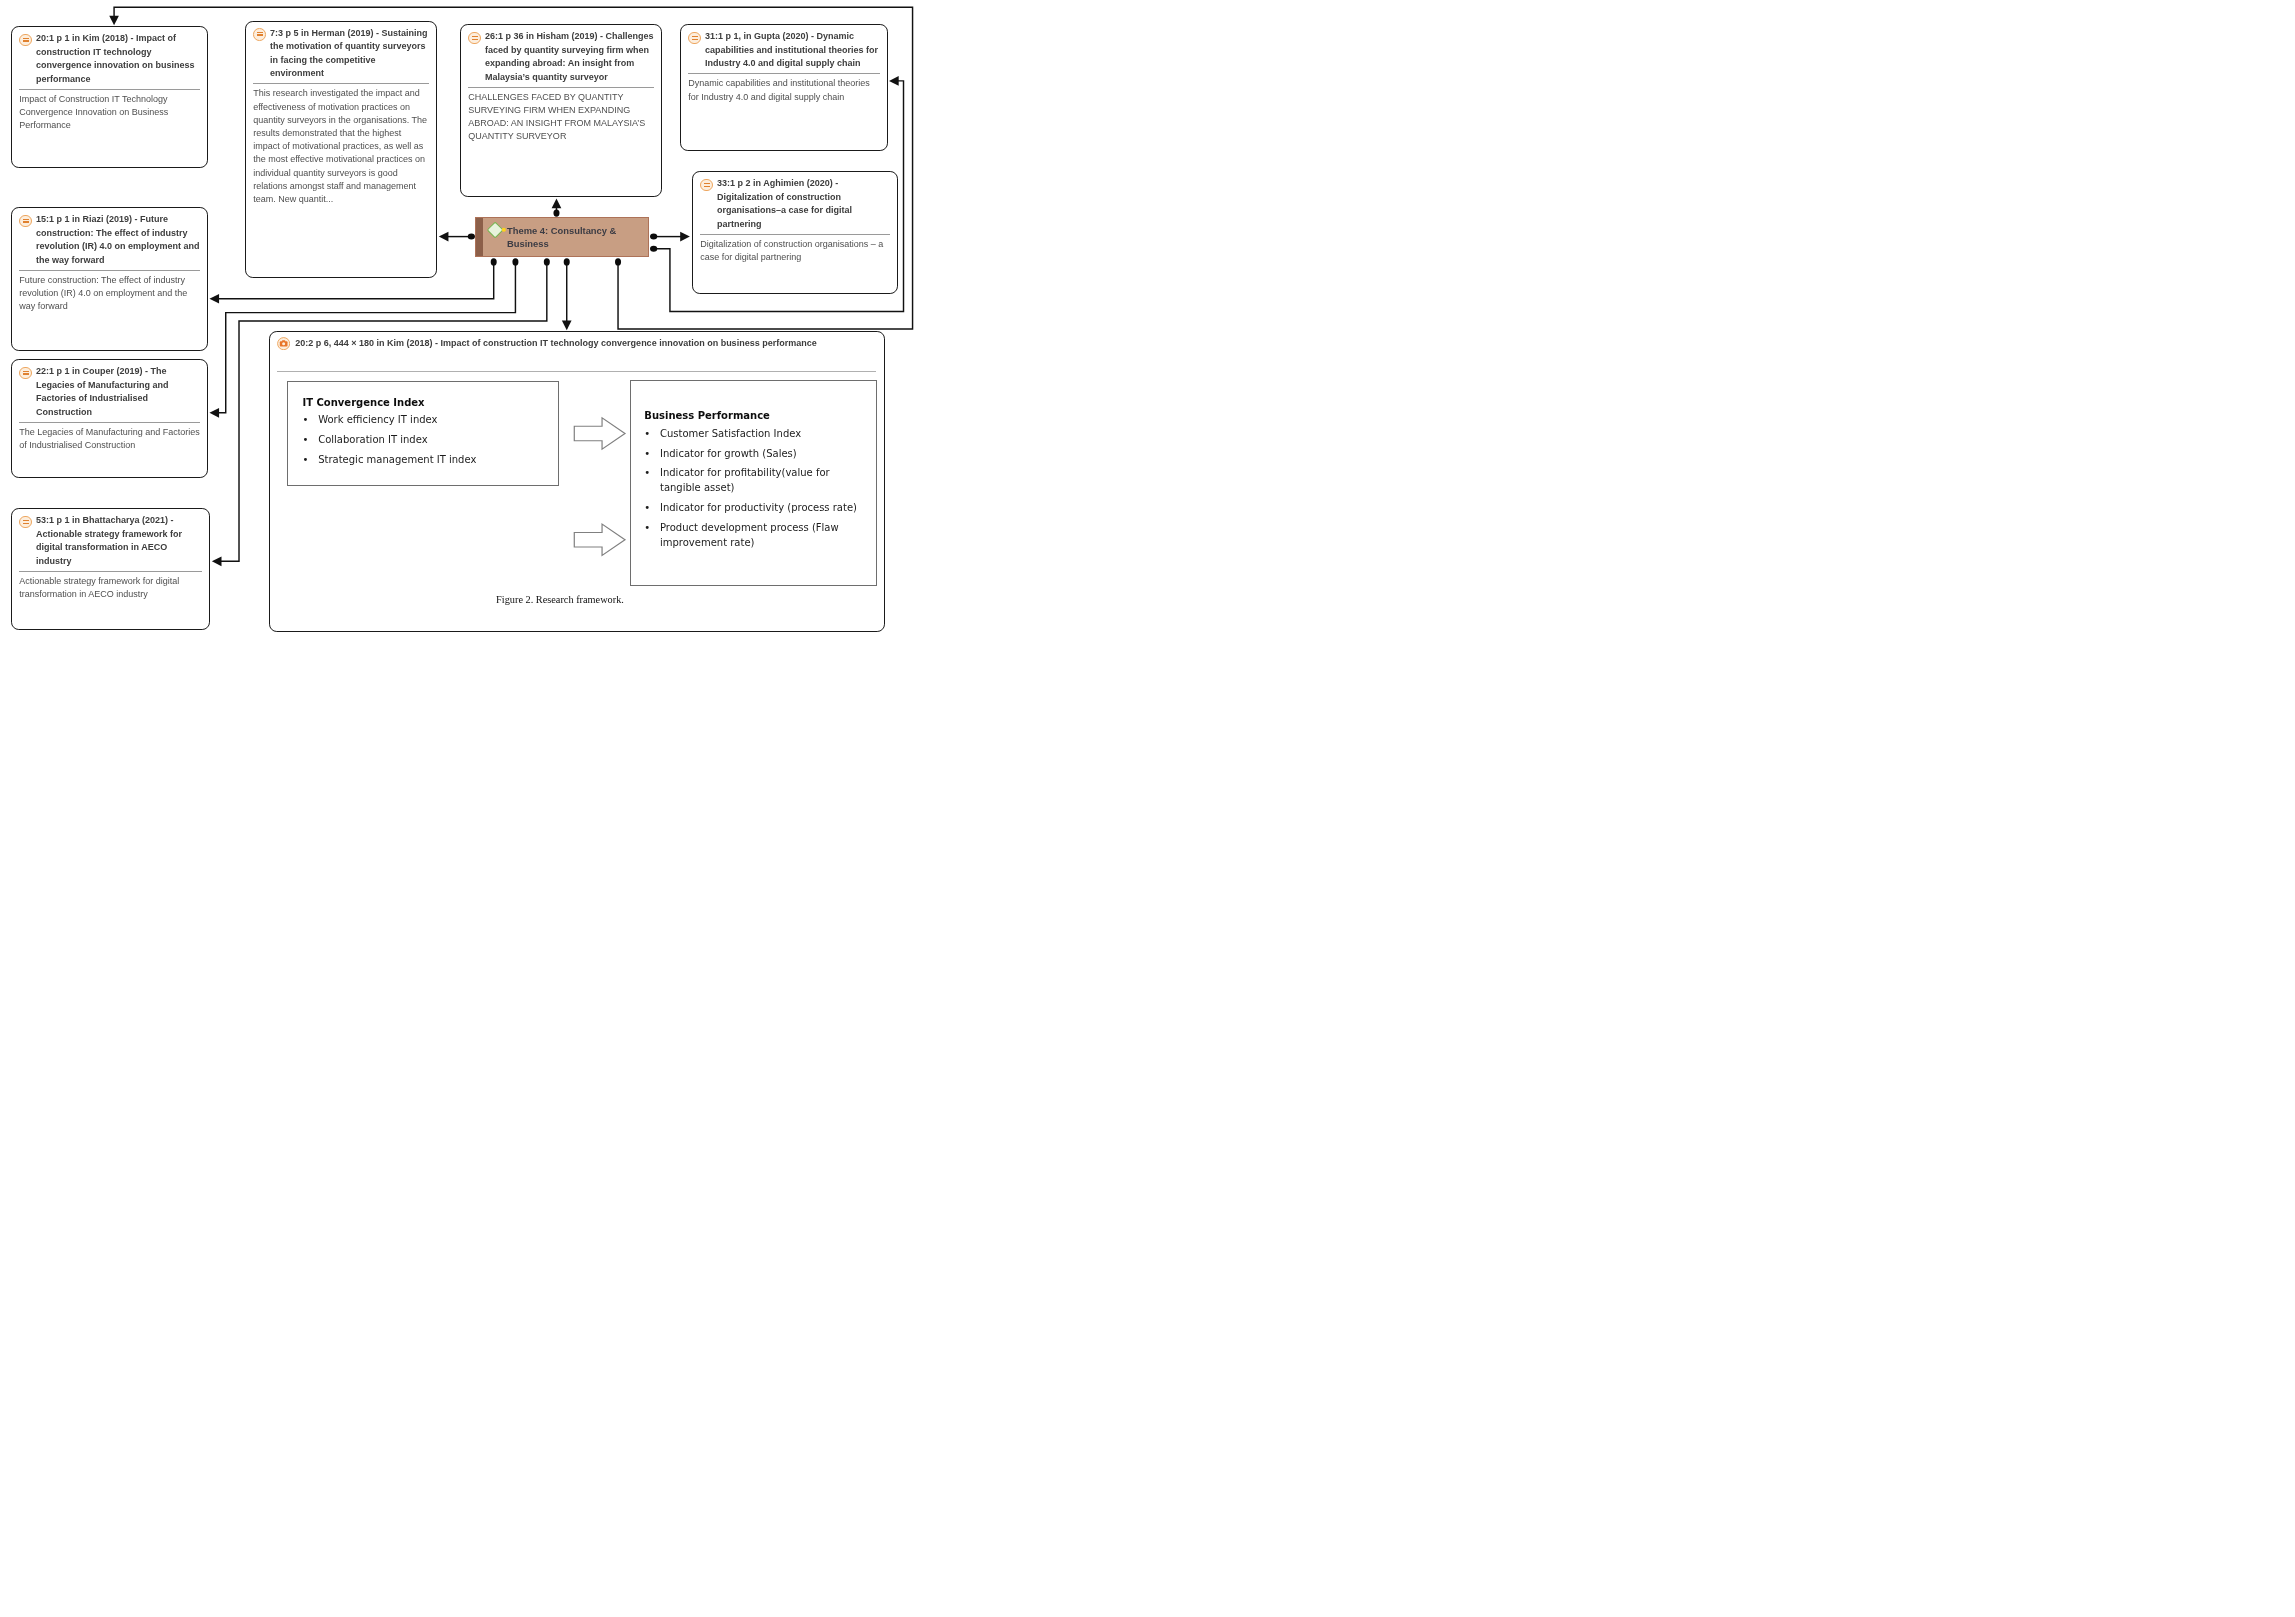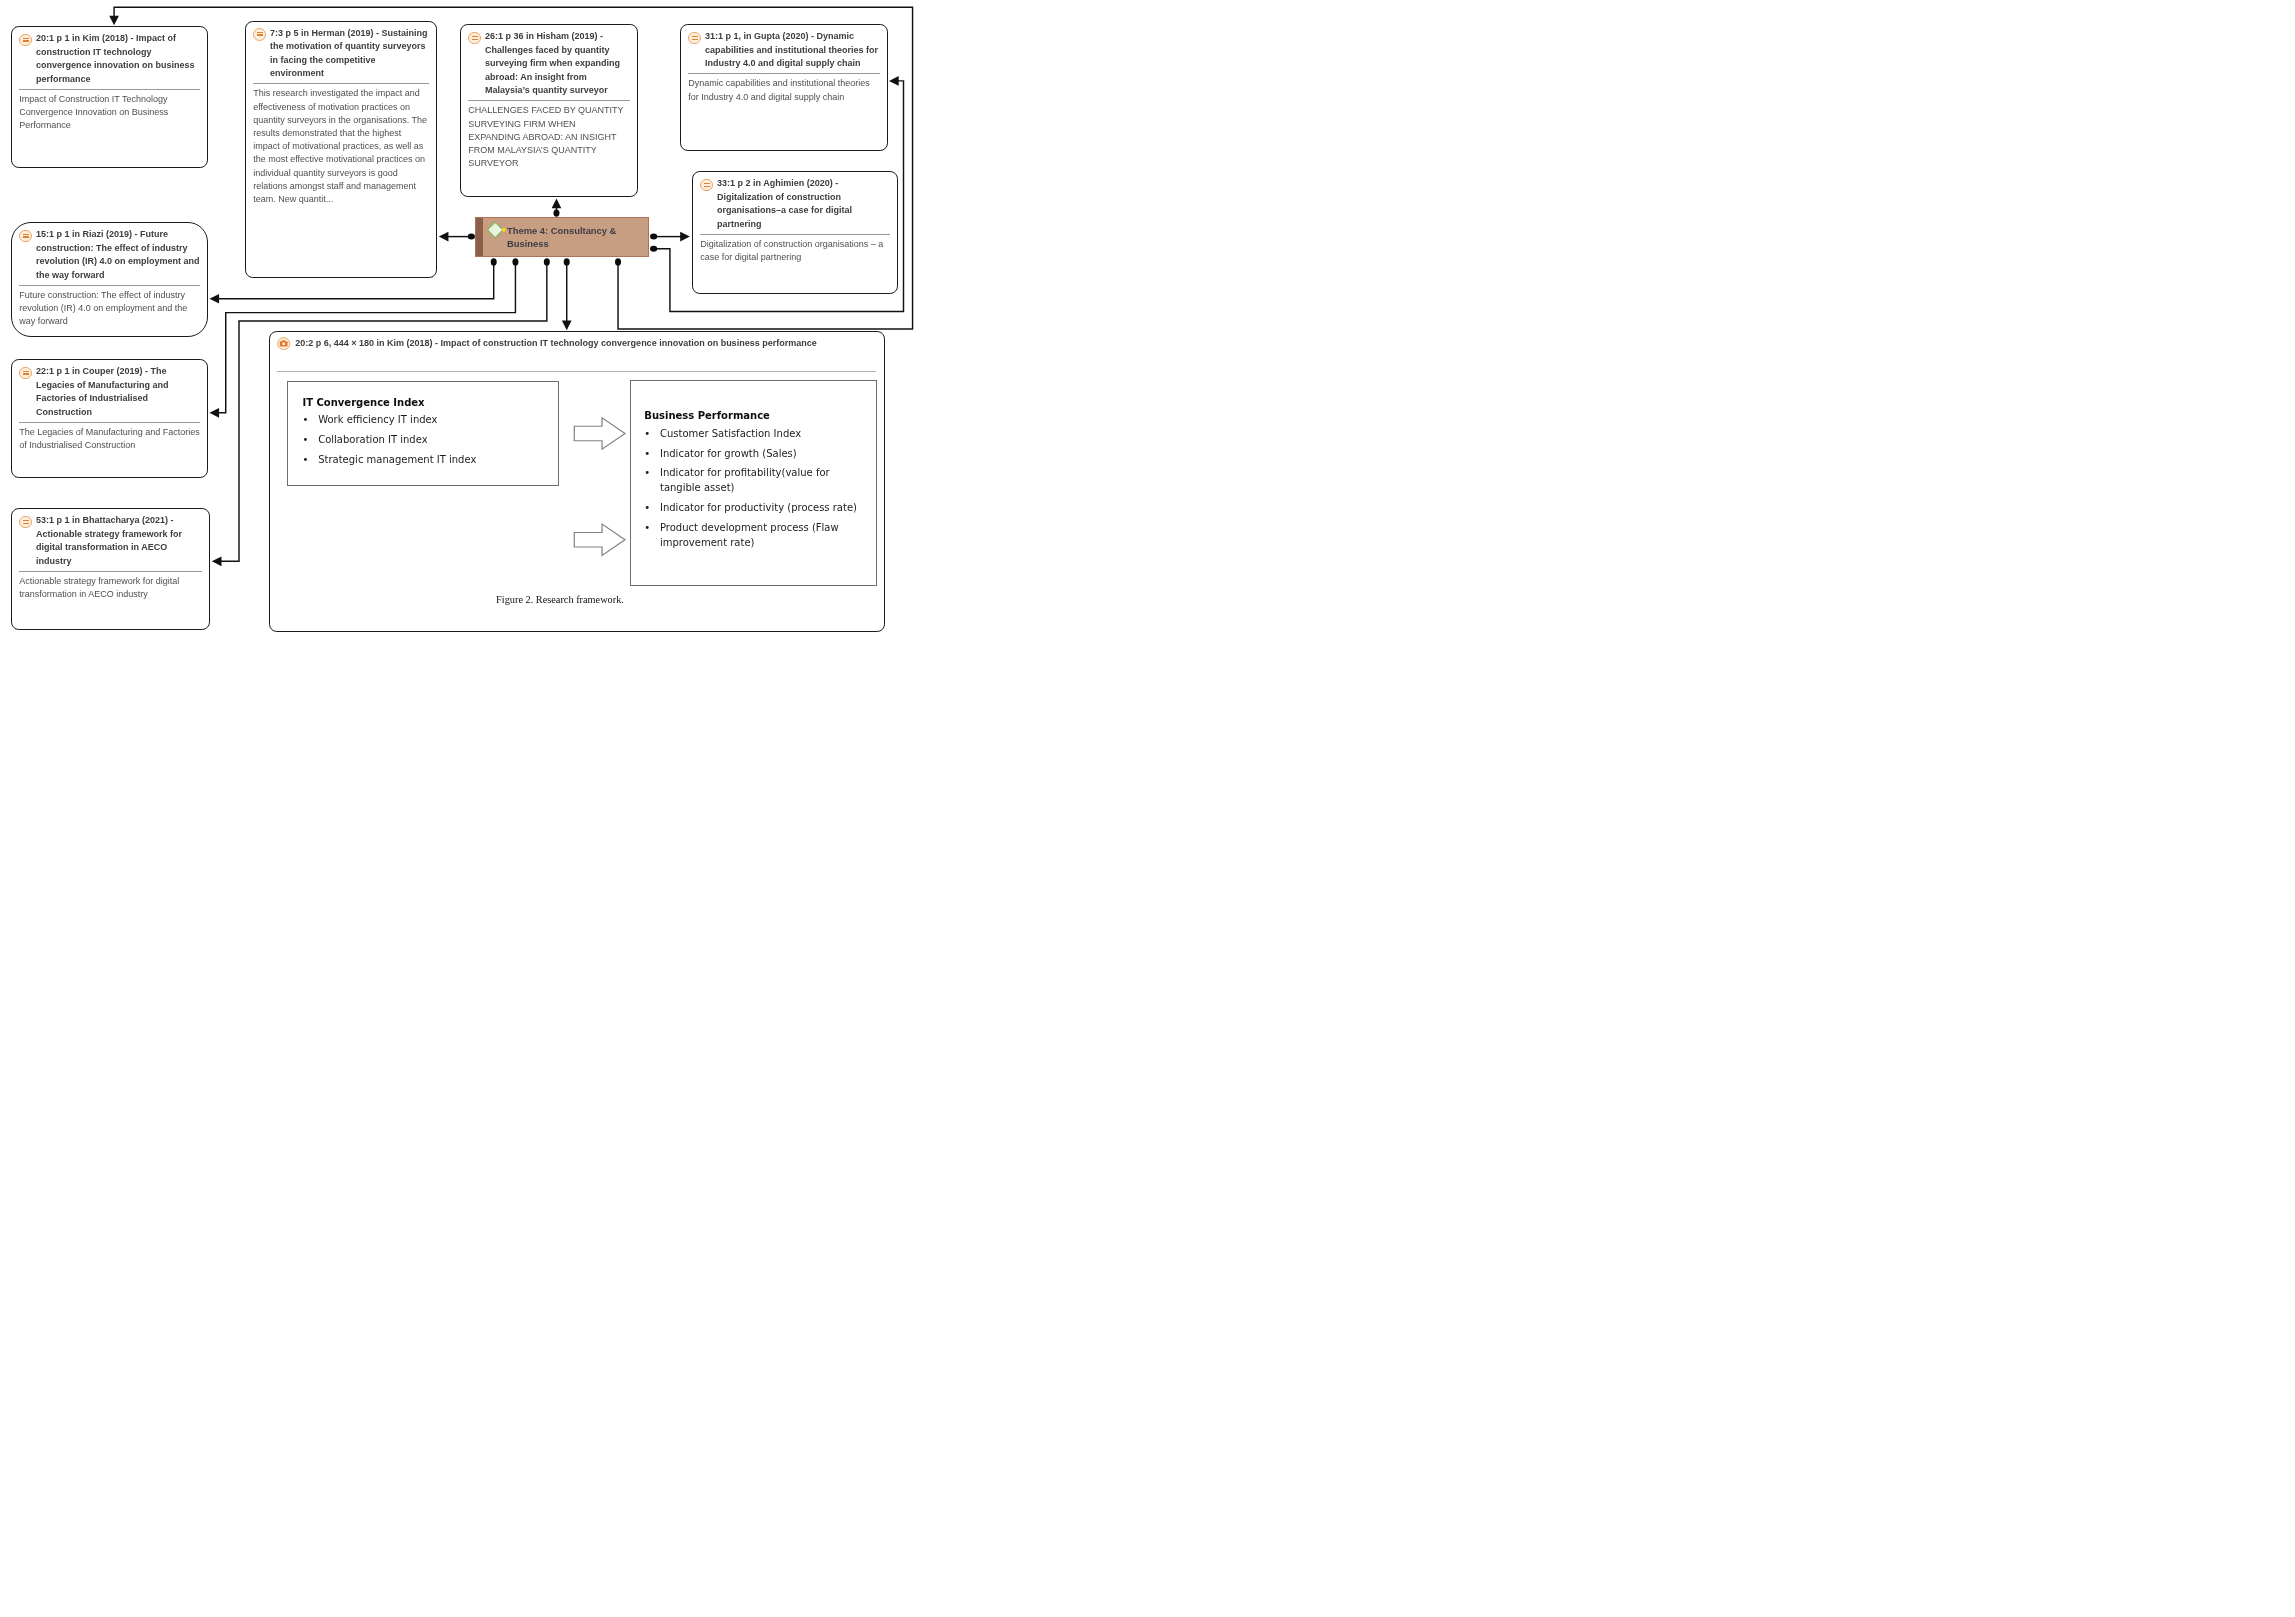--- a/index.html
+++ b/index.html
@@ -112,21 +112,21 @@
 
   <div class="qbox" style="left:245px;top:20.5px;width:192px;height:257px;">
     <div class="qhead">
       <span class="qicon"></span>
       <span class="qtitle">7:3 p 5 in Herman (2019) - Sustaining the motivation of quantity surveyors in facing the competitive environment</span>
     </div>
     <div class="qsep"></div>
     <div class="qbody">This research investigated the impact and effectiveness of motivation   practices on quantity surveyors in the organisations. The results demonstrated   that the highest impact of motivational practices, as well as the most effective   motivational practices on individual quantity surveyors is good relations   amongst staff and management team. New quantit...</div>
   </div>
 
-  <div class="qbox" style="left:460px;top:24px;width:178px;height:173px;">
+  <div class="qbox" style="left:460px;top:24px;width:202px;height:173px;">
     <div class="qhead">
       <span class="qicon"></span>
       <span class="qtitle">26:1 p 36 in Hisham (2019) - Challenges faced by quantity surveying firm when expanding abroad: An insight from Malaysia’s quantity surveyor</span>
     </div>
     <div class="qsep"></div>
     <div class="qbody">CHALLENGES FACED BY QUANTITY SURVEYING   FIRM WHEN EXPANDING ABROAD: AN INSIGHT FROM MALAYSIA’S QUANTITY SURVEYOR</div>
   </div>
 
   <div class="qbox" style="left:680px;top:24px;width:208px;height:127px;">
     <div class="qhead">
@@ -139,21 +139,21 @@
 
   <div class="qbox" style="left:692px;top:171px;width:206px;height:123px;">
     <div class="qhead">
       <span class="qicon"></span>
       <span class="qtitle">33:1 p 2 in Aghimien (2020) - Digitalization of construction organisations–a case for digital partnering</span>
     </div>
     <div class="qsep"></div>
     <div class="qbody">Digitalization of construction organisations – a  case for digital partnering</div>
   </div>
 
-  <div class="qbox" style="left:11px;top:222px;width:197px;height:115px;border-radius:20px;">
+  <div class="qbox" style="left:11px;top:207px;width:197px;height:144px;">
     <div class="qhead">
       <span class="qicon"></span>
       <span class="qtitle">15:1 p 1 in Riazi (2019) - Future construction: The effect of industry revolution (IR) 4.0 on employment and the way forward</span>
     </div>
     <div class="qsep"></div>
     <div class="qbody">Future construction: The effect of industry revolution (IR) 4.0 on employment and the way forward</div>
   </div>
 
   <div class="qbox" style="left:11px;top:359px;width:197px;height:119px;">
     <div class="qhead">

